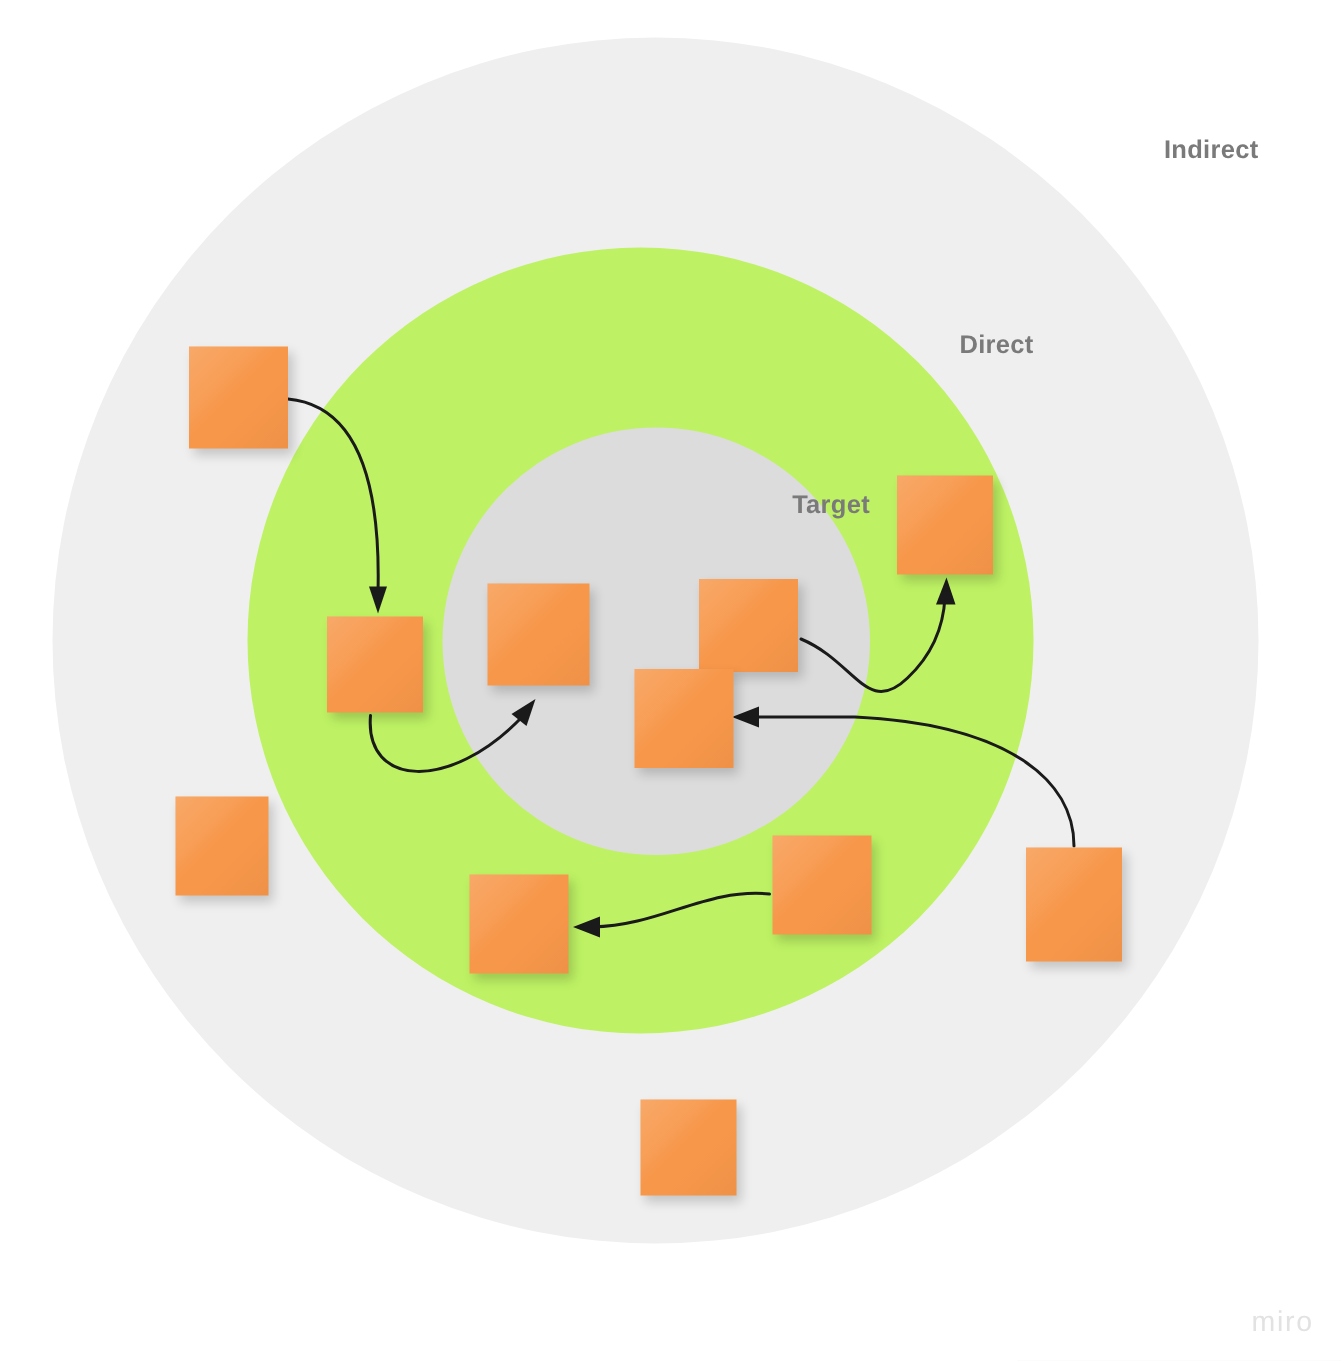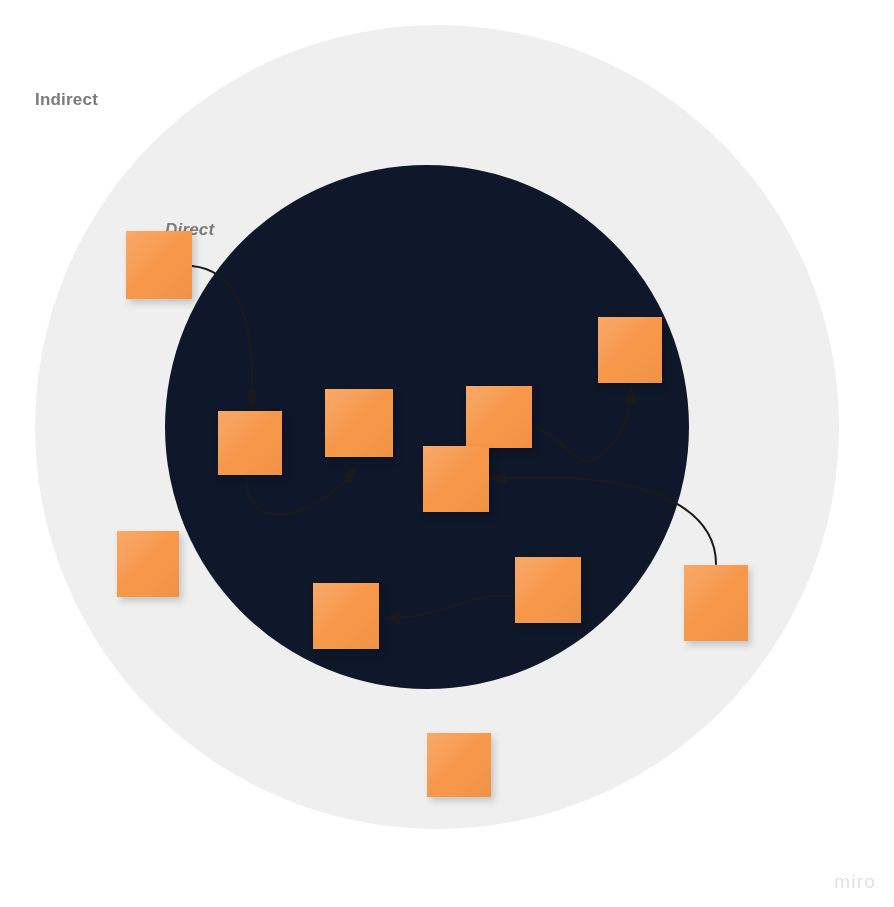--- a/index.html
+++ b/index.html
@@ -29,35 +29,34 @@
     top: 25px;
     width: 804px;
     height: 804px;
     background: #efefef;
   }
   .ring-middle {
     left: 165px;
     top: 165px;
     width: 524px;
     height: 524px;
-    background: #0f172a;
-    font-style: italic;
+    background: #bef264;
   }
   .ring-inner {
     left: 295px;
     top: 285px;
     width: 285px;
     height: 285px;
     background: #dcdcdc;
   }
 
   .ring-label {
     position: absolute;
     width: 100%;
-    text-align: left;
+    text-align: right;
     font-size: 17px;
     font-weight: bold;
     color: #7a7a7a;
     letter-spacing: 0.2px;
     user-select: none;
   }
   .ring-outer  .ring-label { top: 65px; }
   .ring-middle .ring-label { top: 55px; }
   .ring-inner  .ring-label { top: 42px; }
 
@@ -110,20 +109,23 @@
 <body>
 
 <div id="board">
 
   <div class="ring ring-outer">
     <div class="ring-label">Indirect</div>
   </div>
   <div class="ring ring-middle">
     <div class="ring-label">Direct</div>
   </div>
+  <div class="ring ring-inner">
+    <div class="ring-label">Target</div>
+  </div>
 
   <svg id="arrows" viewBox="0 0 894 907">
 
     <g>
       <path d="M 192 266 C 235 270 254 315 252 395"></path>
       <polygon class="ahead" points="252,409 246,391 258,391"></polygon>
     </g>
 
     <g>
       <path d="M 247 477 C 243 525 300 528 348 478"></path>

